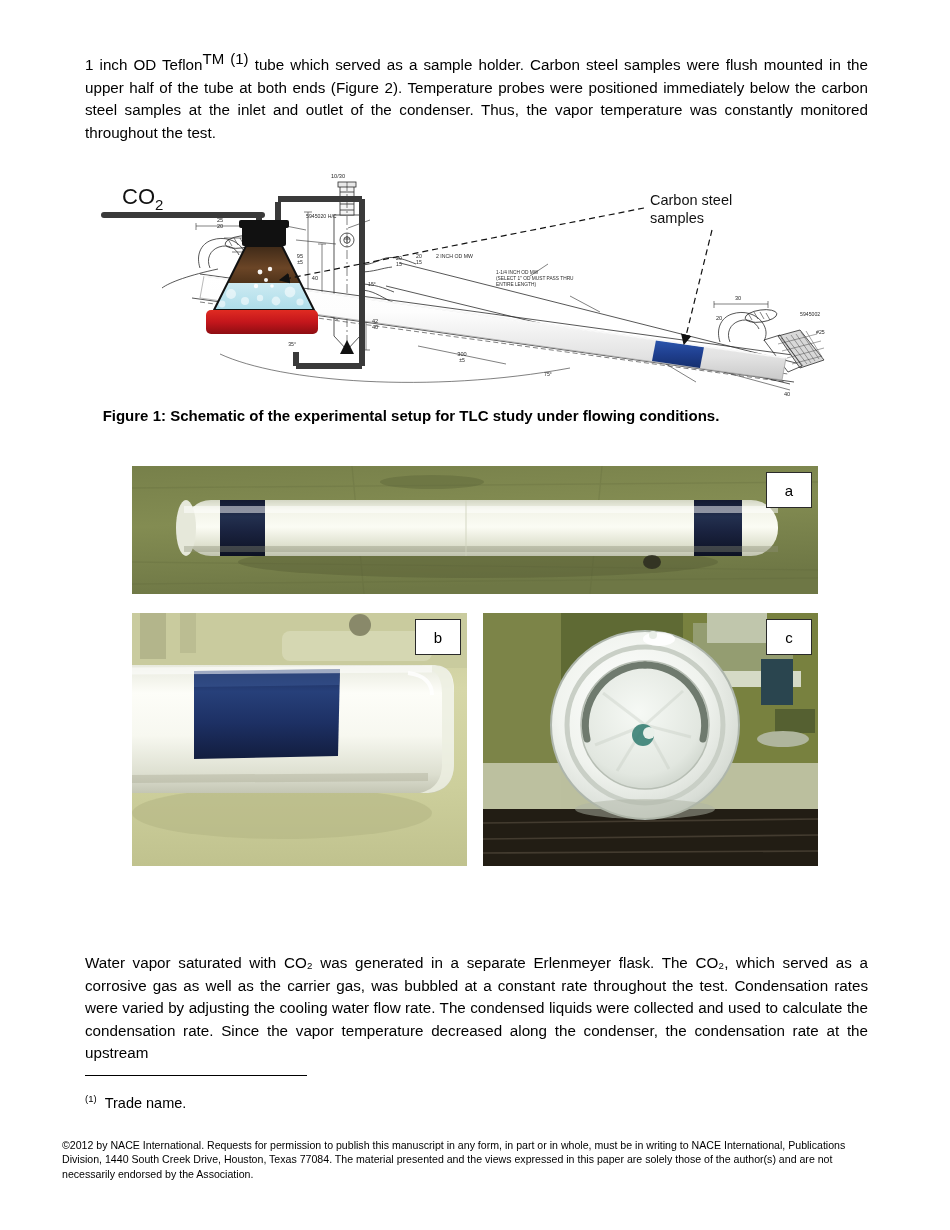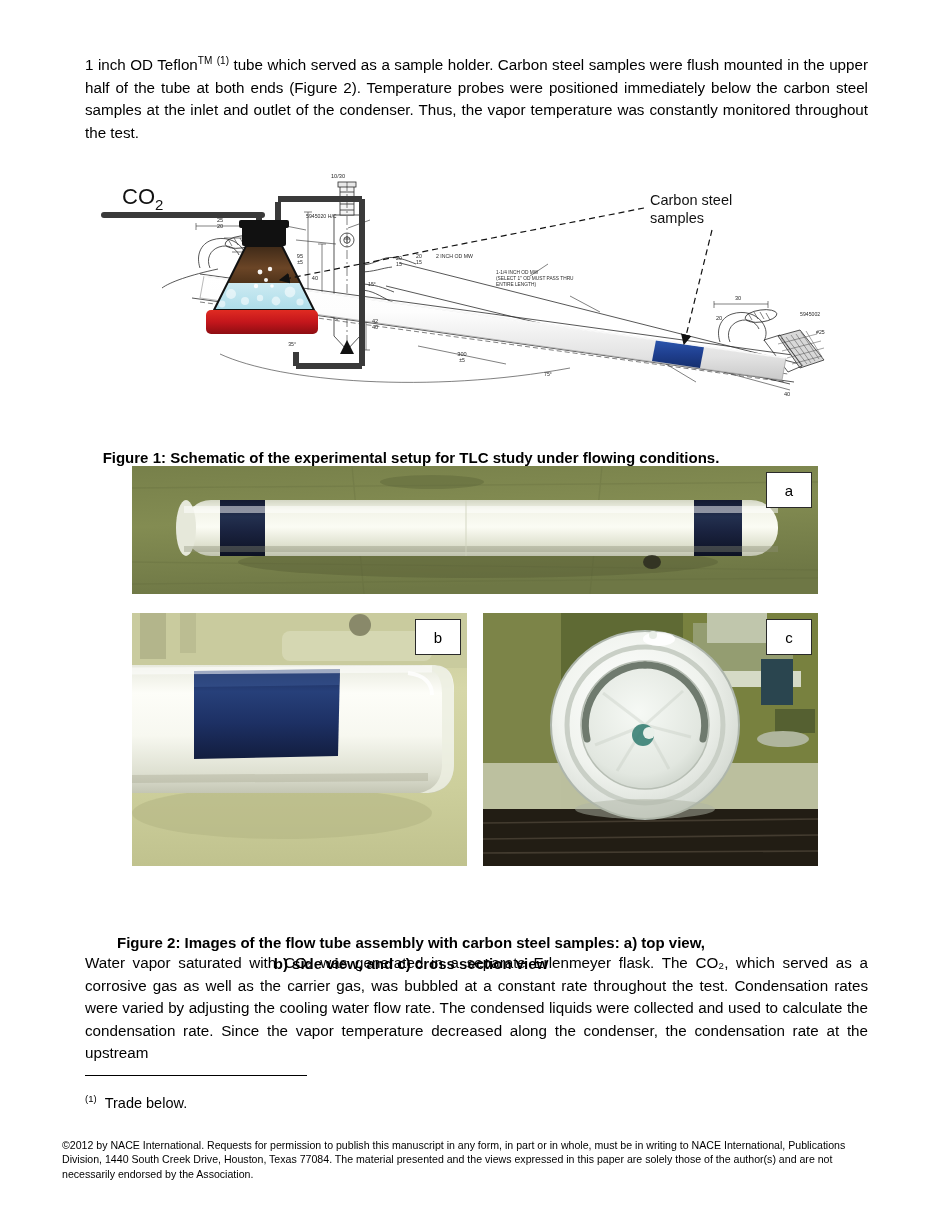--- a/index.html
+++ b/index.html
@@ -15,32 +15,31 @@
   
   .para{
     position:absolute;
     left:85px;width:783px;
     font-size:15.2px;
     line-height:22.6px;
     text-align:justify;
     text-justify:inter-word;
     color:#000;
   }
-  sup{font-size:10px;vertical-align:super;line-height:0;}
+  sup{font-size:15px;vertical-align:super;line-height:0;}
 
   
   .caption{
     position:absolute;
     left:0;width:822px;
     text-align:center;
     font-size:15px;
     font-weight:bold;
     line-height:21px;
     color:#000;
-    margin-top:42px;
   }
 
   
   #figure1{position:absolute;left:100px;top:168px;width:760px;height:232px;}
   #fig1-svg{position:absolute;left:0;top:0;}
 
   
   .photo{position:absolute;overflow:hidden;}
   #photo-a{left:132px;top:466px;width:686px;height:128px;}
   #photo-b{left:132px;top:613px;width:335px;height:253px;}
@@ -462,27 +461,23 @@
         <circle cx="160" cy="122" r="11" fill="#2f7a6e" opacity="0.85"></circle>
         <circle cx="166" cy="120" r="6" fill="#e9f0ea"></circle>
         <ellipse cx="176" cy="26" rx="16" ry="7" fill="#ffffff" opacity="0.9"></ellipse>
         <circle cx="170" cy="22" r="4" fill="#e8ede6"></circle>
         <ellipse cx="162" cy="196" rx="70" ry="10" fill="#aeb4a4" opacity="0.5"></ellipse>
       </g>
     </svg>
     <div class="plabel" style="right:6px;top:6px;width:44px;height:34px;">c</div>
   </div>
 
-  <div class="caption" style="top:890px;">
-    <div>Figure 2: Images of the flow tube assembly with carbon steel samples: a) top view,</div>
-    <div>b) side view, and c) cross section view</div>
-  </div>
 
   <div class="para" id="para2" style="top:952px;">Water vapor saturated with CO₂ was generated in a separate Erlenmeyer flask. The CO₂, which served as a corrosive gas as well as the carrier gas, was bubbled at a constant rate throughout the test. Condensation rates were varied by adjusting the cooling water flow rate. The condensed liquids were collected and used to calculate the condensation rate. Since the vapor temperature decreased along the condenser, the condensation rate at the upstream</div>
 
   <div id="fn-rule"></div>
   <div id="footnote">
-    <sup>(1)</sup>&nbsp;&nbsp;<span>Trade below.</span>
+    <sup>(1)</sup>&nbsp;&nbsp;<span>Trade name.</span>
   </div>
 
   <div id="copyright">©2012 by NACE International. Requests for permission to publish this manuscript in any form, in part or in whole, must be in writing to NACE International, Publications Division, 1440 South Creek Drive, Houston, Texas 77084. The material presented and the views expressed in this paper are solely those of the author(s) and are not necessarily endorsed by the Association.</div>
 
 </div>
 
 </body></html>

